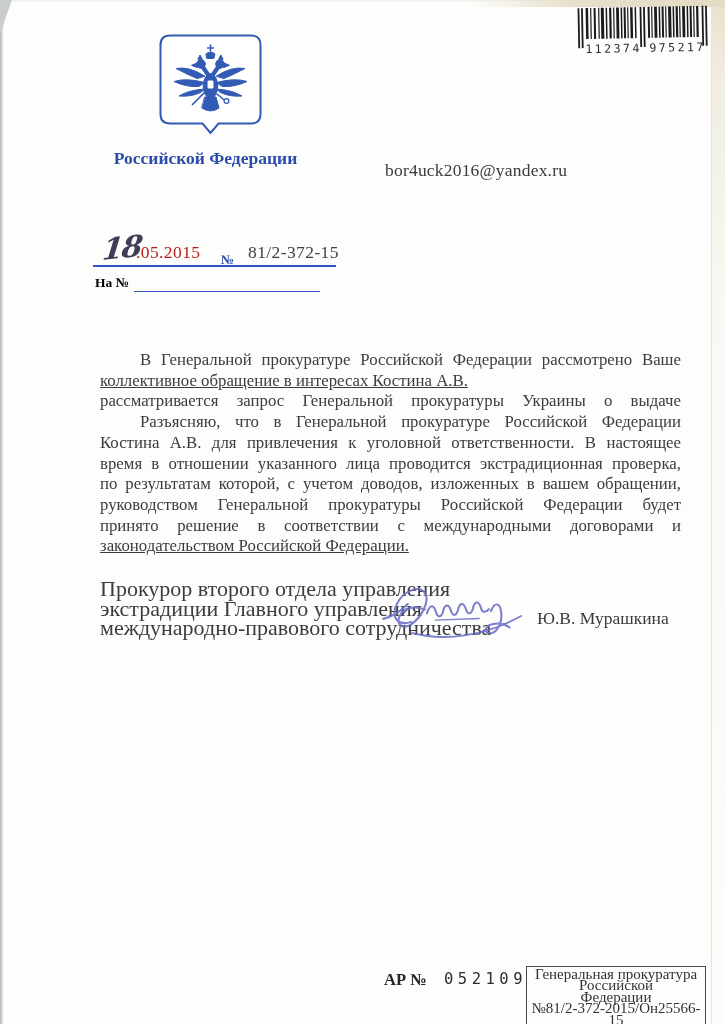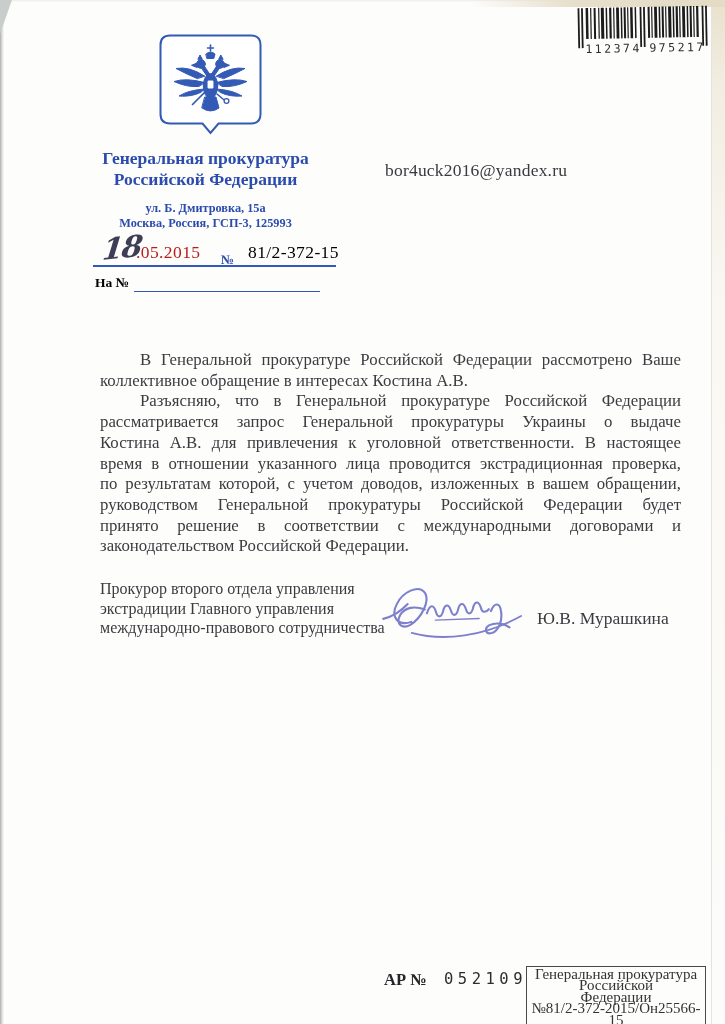--- a/index.html
+++ b/index.html
@@ -34,39 +34,39 @@
   .letterhead { position:absolute; left:83px; top:148px; width:245px; text-align:center; color:#2b4cae; }
   .letterhead .org { font-weight:bold; font-size:17.5px; line-height:21px; }
   .letterhead .addr { margin-top:11px; font-weight:bold; font-size:12.3px; line-height:15px; }
 
   
   .hand-day { position:absolute; left:103px; top:230px; font-family:"DejaVu Serif", serif;
     font-style:italic; font-weight:bold; font-size:30px; color:#3d3d55;
     transform:skewX(-12deg) rotate(-6deg); letter-spacing:-2px; }
   .date-rest { position:absolute; left:136px; top:242px; font-size:17.5px; color:#b91c1c; letter-spacing:.4px; }
   .num-sign { position:absolute; left:221px; top:252px; font-size:13px; font-weight:bold; color:#2b4cae; }
-  .doc-number { position:absolute; left:248px; top:242px; font-size:17.5px; color:#000000; letter-spacing:.4px;text-align:center; }
+  .doc-number { position:absolute; left:248px; top:242px; font-size:17.5px; color:#404040; letter-spacing:.4px;text-align:center; }
   .u-line { position:absolute; background:#3457bb; height:1.5px; }
   .u-date { left:93px; top:265px; width:243px; }
   .na-no { position:absolute; left:95px; top:275px; font-size:13.5px; font-weight:bold; color:#000000; }
   .u-nano { left:134px; top:291px; width:186px; height:1.3px; }
 
   
   .recipient { position:absolute; left:385px; top:146px; color:#3a3a40; font-size:17.5px; }
   .recipient .email { margin-top:14px; letter-spacing:.2px; }
 
   
   .body-text { position:absolute; left:100px; top:350px; width:581px; color:#3c3b40;
     font-size:16.8px; line-height:20.7px; }
   .jline { text-align:justify; text-align-last:justify; white-space:normal; }
-  .jlast { text-align:center; text-align-last:left; }
+  .jlast { text-align:center; text-align-last:left;text-decoration:underline; }
   .indent { text-indent:40px; }
 
   
-  .sig-titles { position:absolute; left:100px; top:579px; color:#3c3b40; font-size:16px; line-height:19.6px; }
+  .sig-titles { position:absolute; left:100px; top:579px; color:#3c3b40; font-size:22px; line-height:19.6px; }
   .sig-svg { position:absolute; left:381px; top:578px; width:168px; height:70px; transform:rotate(-2deg); }
   .signer { position:absolute; left:537px; top:608px; color:#3a3a40; font-size:17.5px; }
 
   
   .ap-label { position:absolute; left:384px; top:970px; font-weight:bold; font-size:16.5px; color:#26262a; }
   .ap-number { position:absolute; left:444px; top:970px; font-family:"DejaVu Sans Mono", monospace;
     font-size:15.5px; letter-spacing:4.5px; color:#2e2e32; }
   .stamp { position:absolute; left:526px; top:966px; width:180px; border:1.3px solid #4a4a4a;
     padding:2px 2px 3px; text-align:center; color:#333; font-size:15px; line-height:11.4px; background:#fdfdfc; }
 </style>
@@ -150,45 +150,40 @@
       <path d="M57.5 55 Q73 56 83 62 Q70.5 63 61.5 58.5 Z"></path>
       <path d="M46 63 L57 63 L60 74 Q51.5 80 43 74 Z"></path>
       <path d="M45 59 L33.5 70.5" fill="none" stroke-width="1.7"></path>
       <path d="M58 60 L64.5 65.5" fill="none" stroke-width="1.5"></path>
       <circle cx="67.5" cy="67" r="2.4" fill="none" stroke-width="1.3"></circle>
       <rect x="48" y="46" width="7" height="9" rx="1.6" fill="#ffffff" stroke-width="1.1"></rect>
     </g>
   </svg>
 
   <div class="letterhead">
-    <div class="org">Генеральная прокуратура</div>
     <div class="org">Российской Федерации</div>
-    <div class="addr">
-      <div>ул. Б. Дмитровка, 15а</div>
-      <div>Москва, Россия, ГСП-3, 125993</div>
-    </div>
   </div>
 
   <span class="hand-day">18</span>
   <span class="date-rest">.05.2015</span>
   <span class="num-sign">№</span>
   <span class="doc-number">81/2-372-15</span>
   <div class="u-line u-date"></div>
   <span class="na-no">На №</span>
   <div class="u-line u-nano"></div>
 
   <div class="recipient">
     <div class="email">bor4uck2016@yandex.ru</div>
   </div>
 
   <div class="body-text">
     <div class="jline indent">В Генеральной прокуратуре Российской Федерации рассмотрено Ваше</div>
     <div class="jlast">коллективное обращение в интересах Костина А.В.</div>
+    <div class="jline">рассматривается запрос Генеральной прокуратуры Украины о выдаче</div>
     <div class="jline indent">Разъясняю, что в Генеральной прокуратуре Российской Федерации</div>
-    <div class="jline">рассматривается запрос Генеральной прокуратуры Украины о выдаче</div>
     <div class="jline">Костина А.В. для привлечения к уголовной ответственности. В настоящее</div>
     <div class="jline">время в отношении указанного лица проводится экстрадиционная проверка,</div>
     <div class="jline">по результатам которой, с учетом доводов, изложенных в вашем обращении,</div>
     <div class="jline">руководством Генеральной прокуратуры Российской Федерации будет</div>
     <div class="jline">принято решение в соответствии с международными договорами и</div>
     <div class="jlast">законодательством Российской Федерации.</div>
   </div>
 
   <div class="sig-titles">
     <div>Прокурор второго отдела управления</div>

